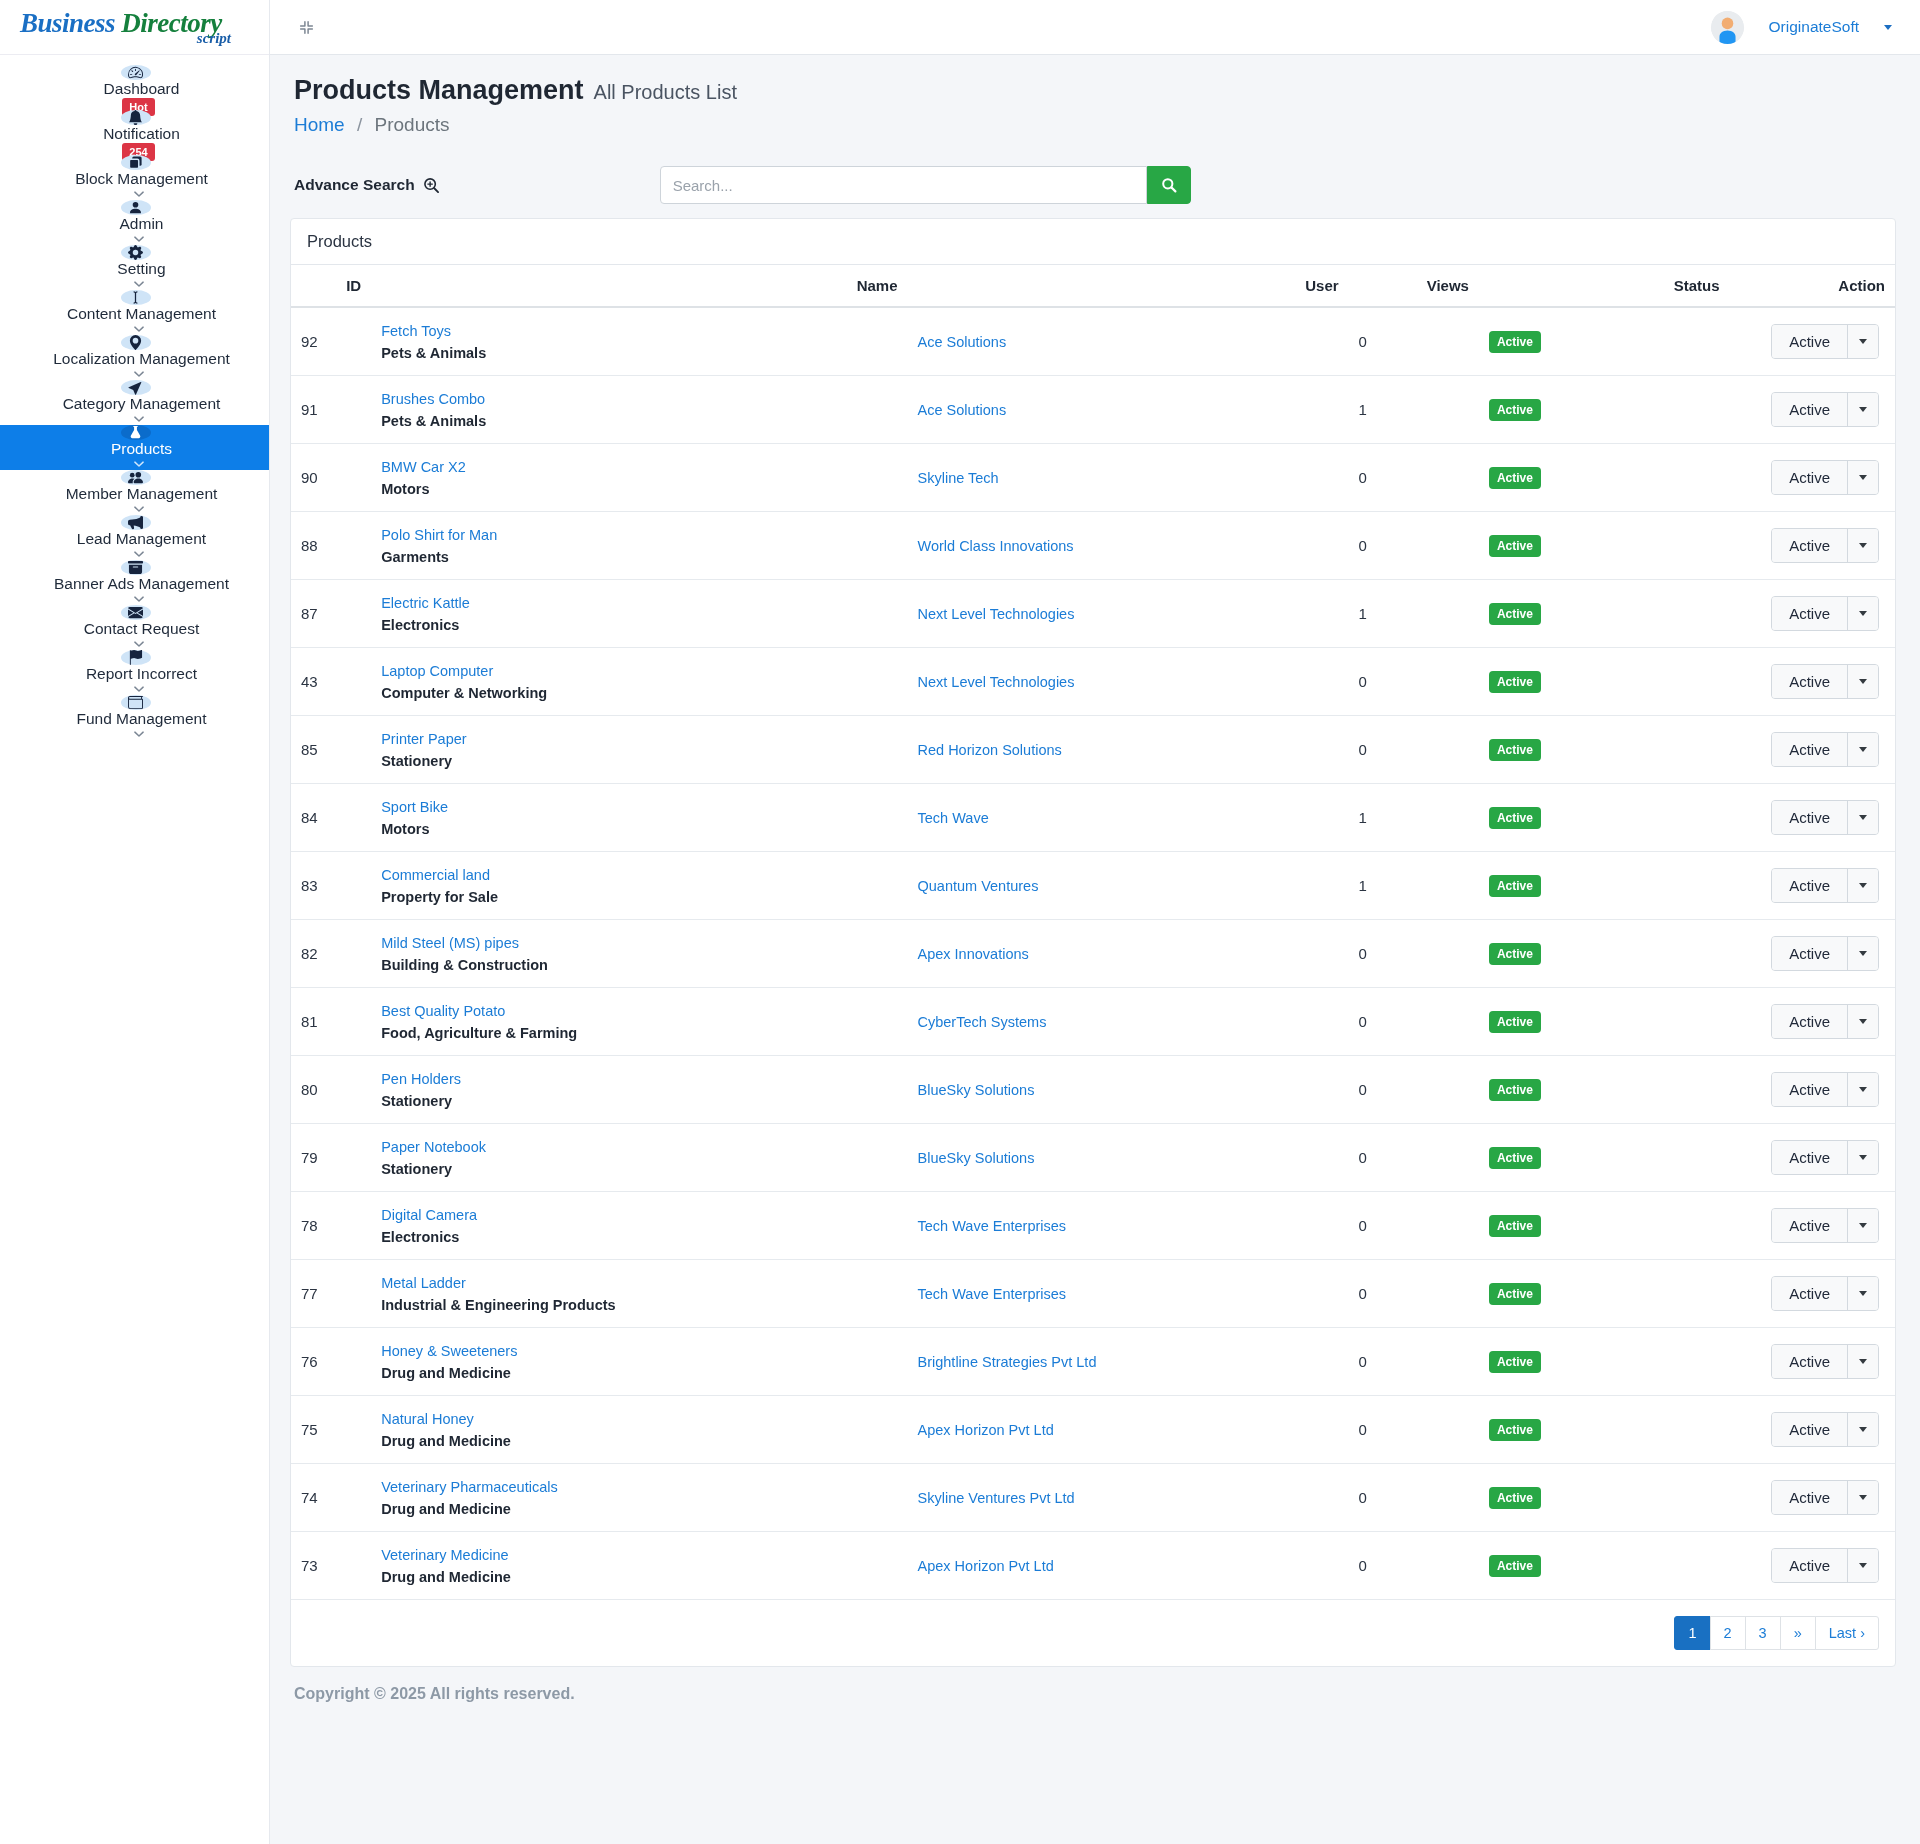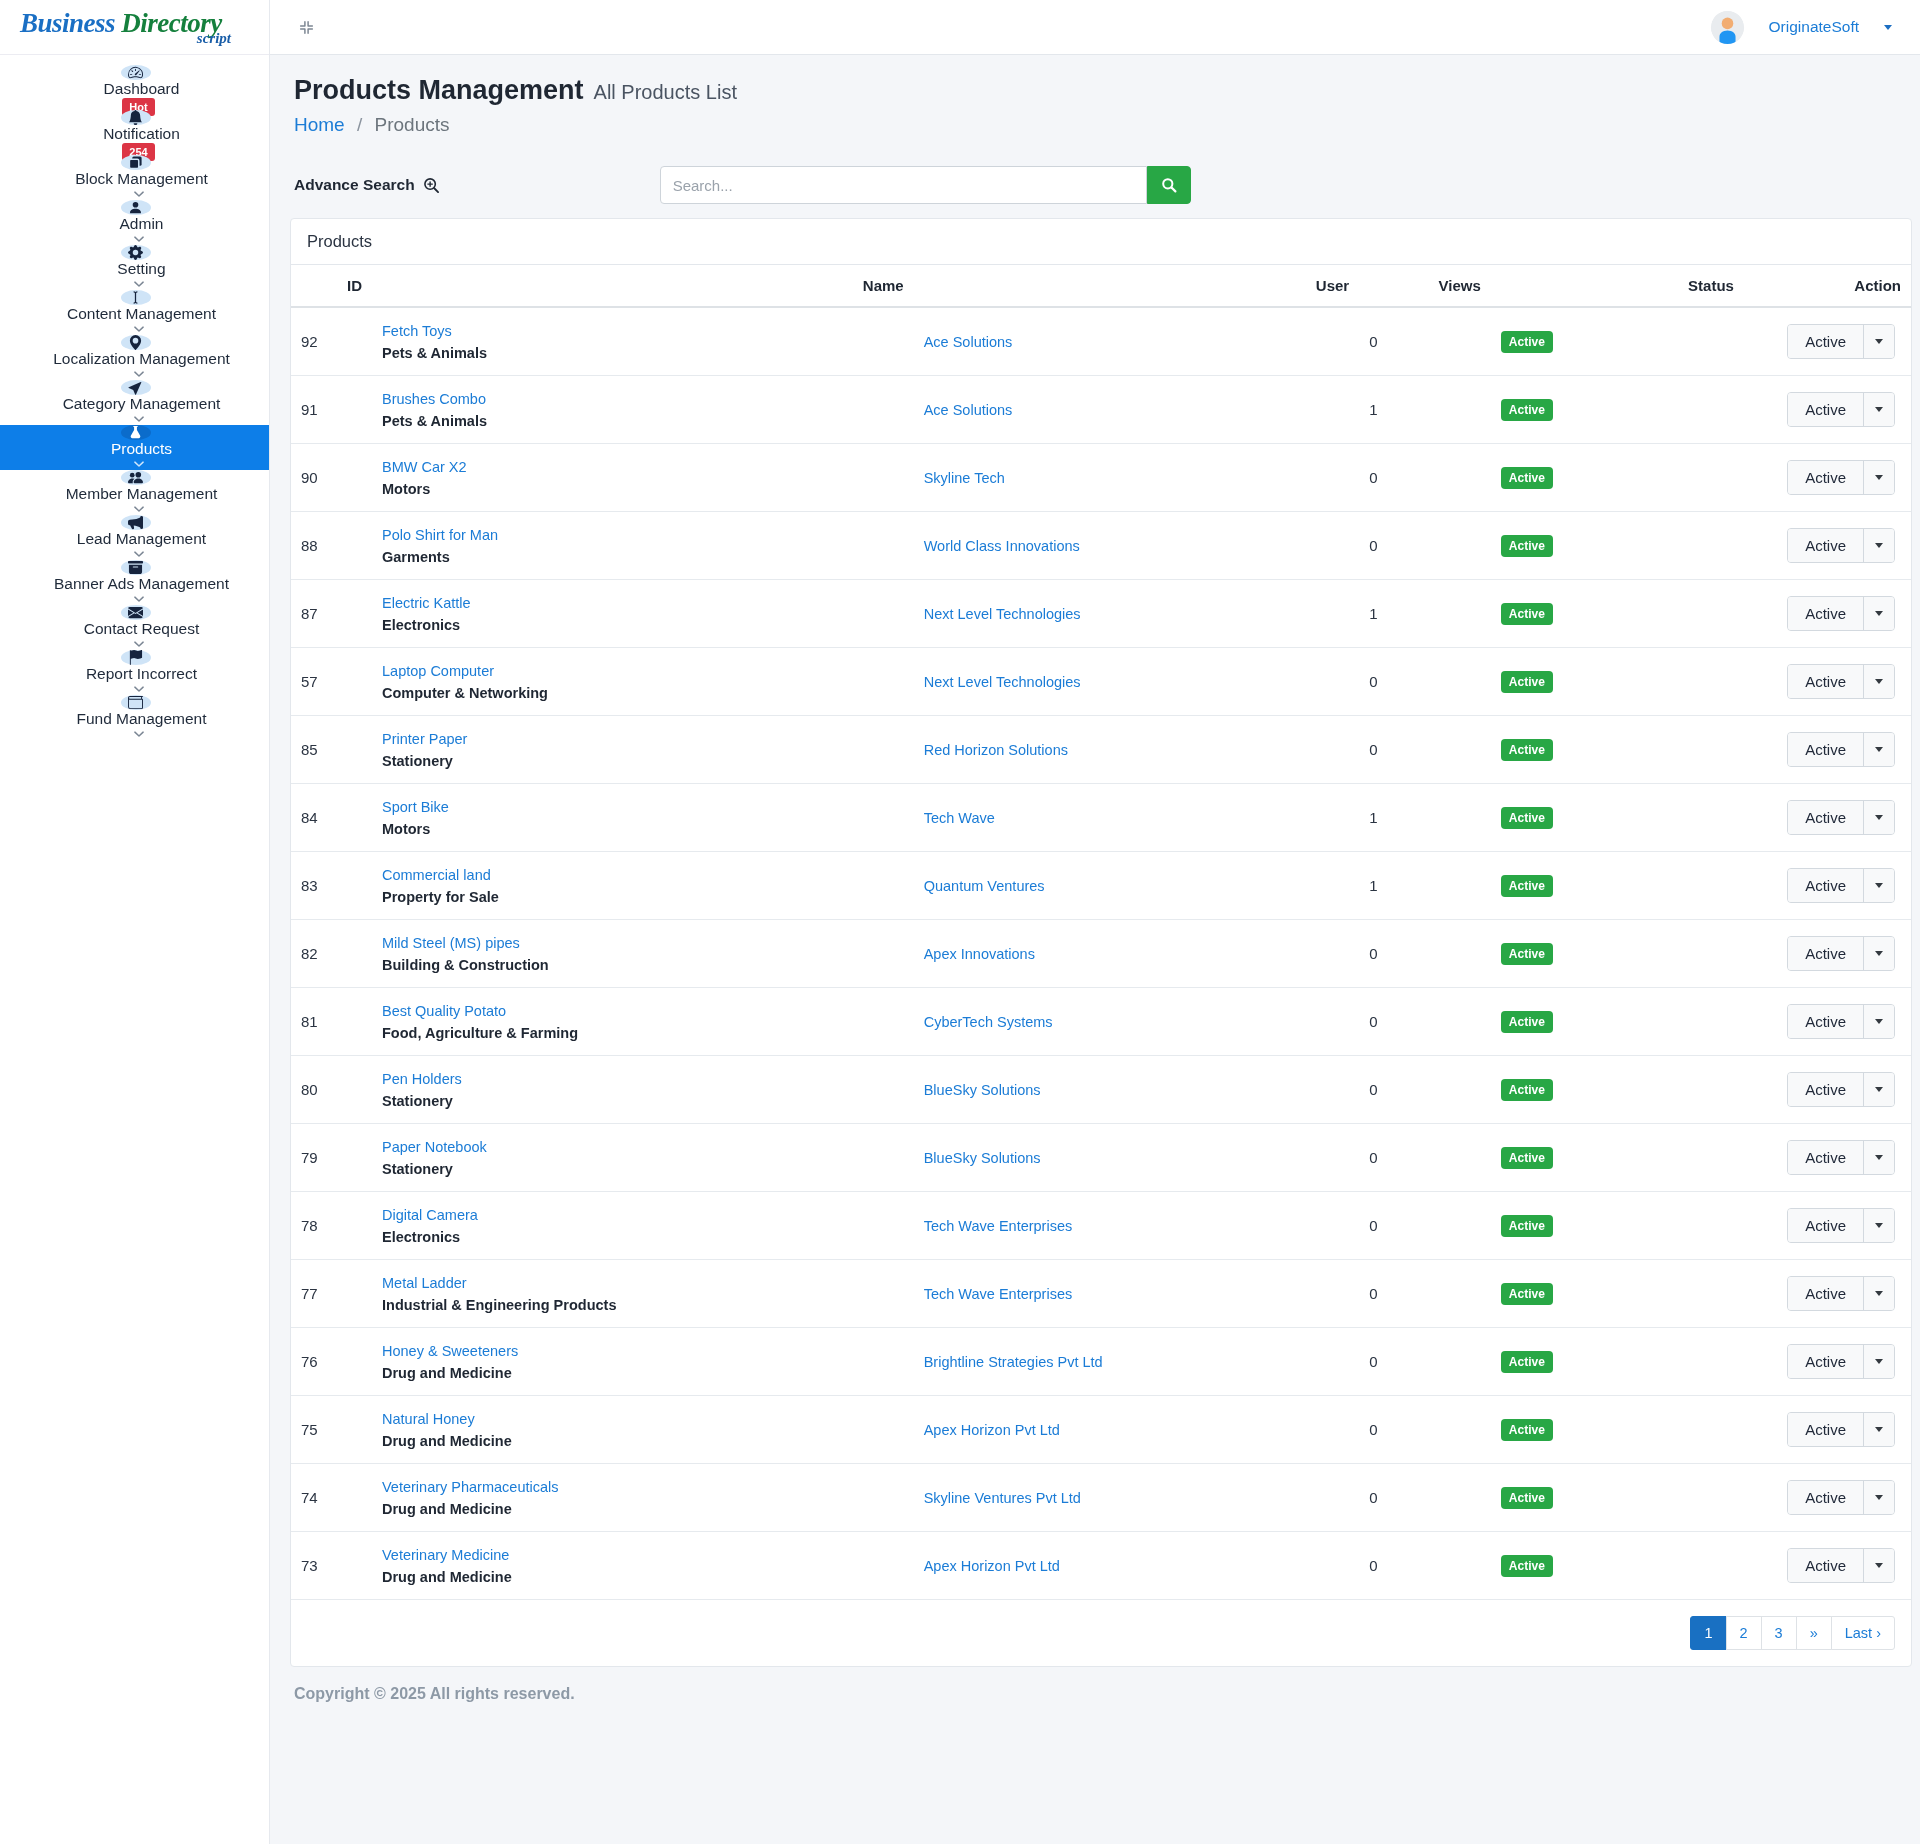--- a/index.html
+++ b/index.html
@@ -35,21 +35,21 @@
             align-items:center; padding:0 28px; }
   .compress-btn { color:#7c8692; display:flex; cursor:pointer; background:none; border:none; }
   .compress-btn svg { width:17px; height:17px; }
   .topbar-right { margin-left:auto; display:flex; align-items:center; gap:25px; cursor:pointer; }
   .avatar { width:33px; height:33px; border-radius:50%; overflow:hidden; background:#e9ecef; }
   .avatar svg { width:33px; height:33px; display:block; }
   .user-name { color:#1b7cd6; font-size:15.5px; }
   .caret-down { width:0; height:0; border-left:4.5px solid transparent; border-right:4.5px solid transparent;
                 border-top:5px solid #1b6ec2; display:inline-block; }
 
-  .content { flex:1; padding:14px 8px 0 20px; display:flex; flex-direction:column; }
+  .content { flex:1; padding:14px 24px 0 20px; display:flex; flex-direction:column; }
 
   .page-head { padding:6px 4px 0 4px; }
   .title-line { display:flex; align-items:baseline; gap:10px; }
   .page-title { font-size:27px; font-weight:bold; color:#1f2733; }
   .page-subtitle { font-size:20px; color:#4a5462; }
   .breadcrumb { margin-top:8px; font-size:19px; }
   .crumb-link { color:#1b7cd6; text-decoration:none; cursor:pointer; }
   .crumb-sep { color:#8a939e; margin:0 7px; }
   .crumb-current { color:#6c757d; }
 
@@ -490,21 +490,21 @@
     <td class="c-action">
       <span class="split-btn">
         <button class="btn-main">Active</button>
         <button class="btn-caret">
           <span class="caret-shape"></span>
         </button>
       </span>
     </td>
   </tr>
   <tr>
-    <td class="c-id">57</td>
+    <td class="c-id">43</td>
     <td>
       <a class="plink">Laptop Computer</a>
       <div class="pcat">Computer &amp; Networking</div>
     </td>
     <td><a class="plink">Next Level Technologies</a></td>
     <td class="c-views">0</td>
     <td><span class="badge-status" style="background:#28a745">Active</span></td>
     <td class="c-action">
       <span class="split-btn">
         <button class="btn-main">Active</button>

